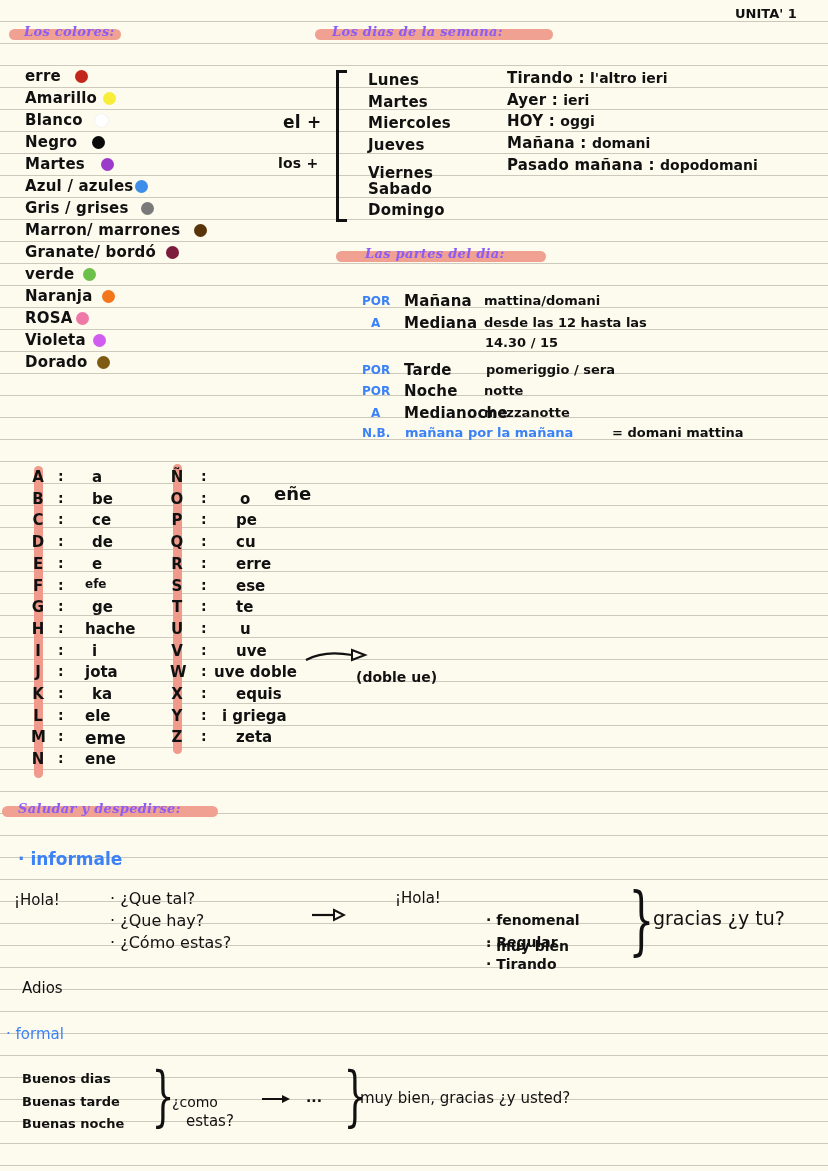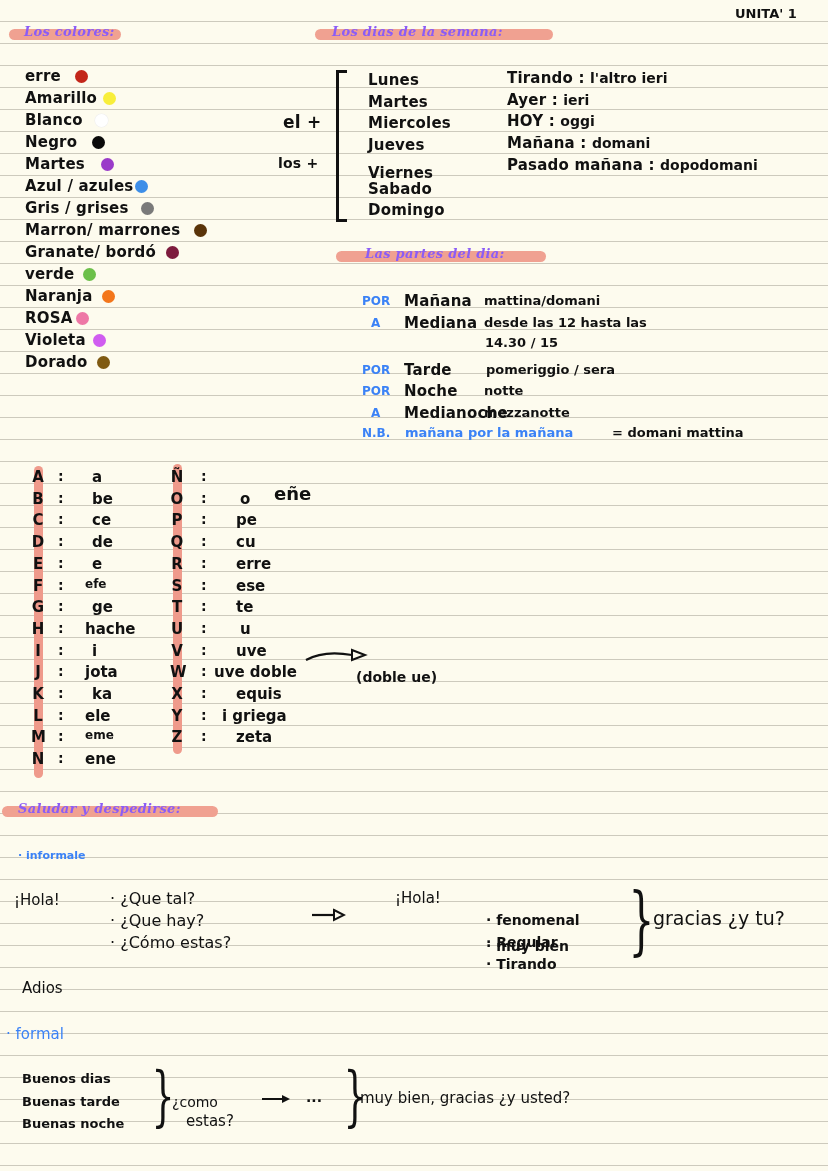--- a/index.html
+++ b/index.html
@@ -150,21 +150,21 @@
     <div class="colon" style="left:58px; top:663.3px;">:</div>
     <div class="abs hand" style="left:85px; top:663.3px; font-size:15px;">jota</div>
     <div class="letter" style="left:31px; top:685px;">K</div>
     <div class="colon" style="left:58px; top:685px;">:</div>
     <div class="abs hand" style="left:92px; top:685px; font-size:15px;">ka</div>
     <div class="letter" style="left:31px; top:706.7px;">L</div>
     <div class="colon" style="left:58px; top:706.7px;">:</div>
     <div class="abs hand" style="left:85px; top:706.7px; font-size:15px;">ele</div>
     <div class="letter" style="left:31px; top:728.4px;">M</div>
     <div class="colon" style="left:58px; top:728.4px;">:</div>
-    <div class="abs hand" style="left:85px; top:728.4px; font-size:12px;">eme</div>
+    <div class="abs hand" style="left:85px; top:728.4px; font-size:17px;">eme</div>
     <div class="letter" style="left:31px; top:750.0999999999999px;">N</div>
     <div class="colon" style="left:58px; top:750.0999999999999px;">:</div>
     <div class="abs hand" style="left:85px; top:750.0999999999999px; font-size:15px;">ene</div>
   </div>
 <div id="alpha-col2">
     <div class="letter" style="left:170px; top:468px;">Ñ</div>
     <div class="colon" style="left:201px; top:468px;">:</div>
     <div class="abs hand" style="left:236px; top:483px; font-size:18px;margin-left:38px;">eñe</div>
     <div class="letter" style="left:170px; top:489.7px;">O</div>
     <div class="colon" style="left:201px; top:489.7px;">:</div>
@@ -206,21 +206,21 @@
 
 <svg class="abs" style="left:304px; top:648px;" width="64" height="16" viewBox="0 0 64 16">
   <path d="M2 12 Q 20 2 48 7" stroke="#111" stroke-width="2.2" fill="none"></path>
   <path d="M48 2 L61 7 L48 12 Z" stroke="#111" stroke-width="2" fill="none"></path>
 </svg>
 <div class="abs hand" style="left:356px; top:669px; font-size:14px;">(doble ue)</div>
 
 <div class="hdr-bar" style="left:2px; top:806px; width:216px;"></div>
 <div class="hdr-text" style="left:18px; top:801px;">Saludar y despedirse:</div>
 
-<div class="abs red" style="left:18px; top:849px; font-size:11px; font-weight:bold;text-align:right;">· informale</div>
+<div class="abs red" style="left:18px; top:849px; font-size:17px; font-weight:bold;text-align:right;">· informale</div>
 
 <div class="abs" style="left:14px; top:891px; font-size:15px;">¡Hola!</div>
 <div class="abs" style="left:110px; top:889px; font-size:16px;">· ¿Que tal?</div>
 <div class="abs" style="left:110px; top:911px; font-size:16px;">· ¿Que hay?</div>
 <div class="abs" style="left:110px; top:933px; font-size:16px;">· ¿Cómo estas?</div>
 
 <svg class="abs" style="left:310px; top:908px;" width="36" height="14" viewBox="0 0 36 14">
   <path d="M2 7 L24 7" stroke="#111" stroke-width="2.2"></path>
   <path d="M24 2 L34 7 L24 12 Z" stroke="#111" stroke-width="2" fill="none"></path>
 </svg>

